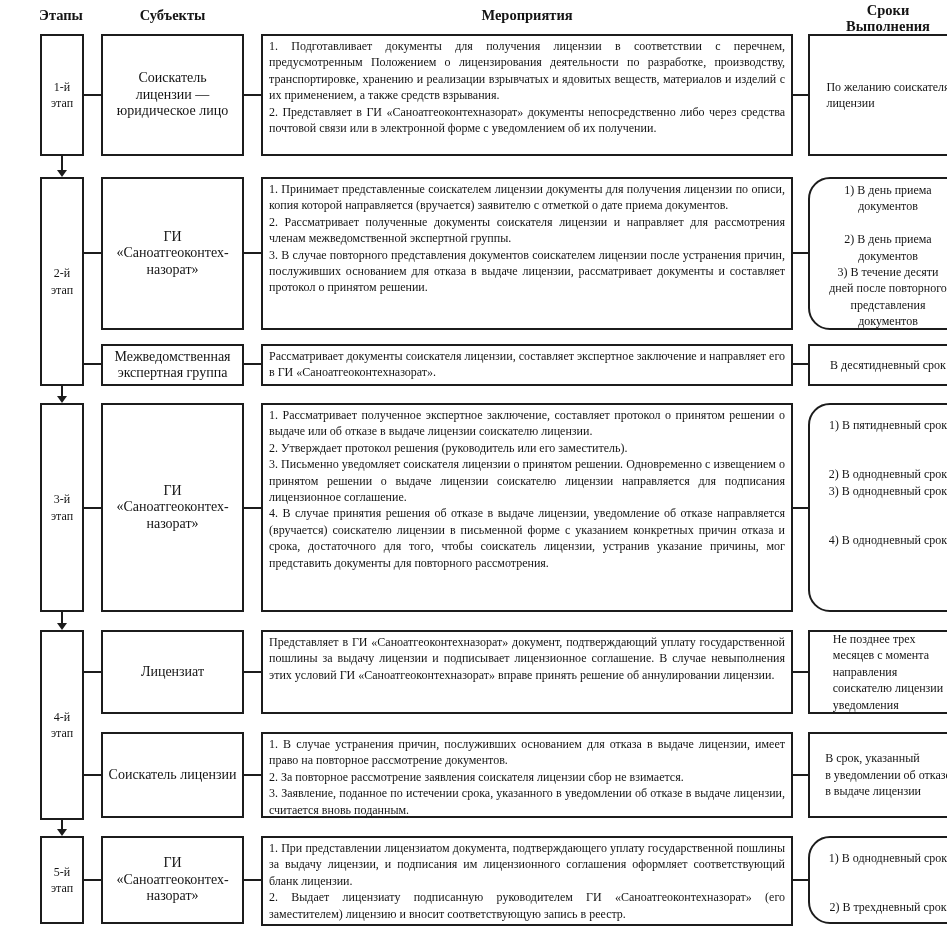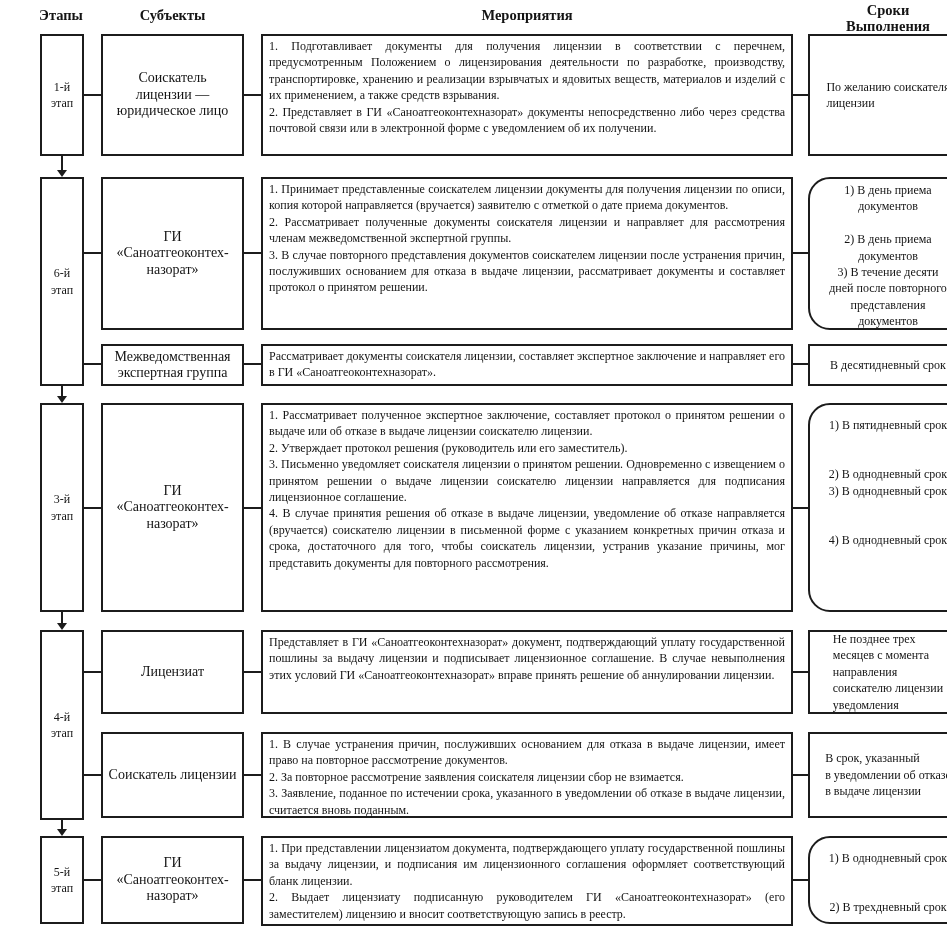--- a/index.html
+++ b/index.html
@@ -86,21 +86,21 @@
 юридическое лицо</div>
   <div class="box act" style="left:233px;top:34px;width:532px;height:122px">1. Подготавливает документы для получения лицензии в соответствии с перечнем, предусмотренным Положением о лицензирования деятельности по разработке, производству, транспортировке, хранению и реализации взрывчатых и ядовитых веществ, материалов и изделий с их применением, а также средств взрывания.
 2. Представляет в ГИ «Саноатгеоконтехназорат» документы непосредственно либо через средства почтовой связи или в электронной форме с уведомлением об их получении.</div>
   <div class="box dl-c" style="left:780px;top:34px;width:160px;height:122px">По желанию соискателя
 лицензии</div>
   <div class="hline" style="left:56px;top:94px;width:17px"></div>
   <div class="hline" style="left:216px;top:94px;width:17px"></div>
   <div class="hline" style="left:765px;top:94px;width:15px"></div>
   <div class="varrow" style="left:29px;top:156px;height:21px"></div>
 
-  <div class="box stage" style="left:12px;top:177px;width:44px;height:209px">6-й
+  <div class="box stage" style="left:12px;top:177px;width:44px;height:209px">2-й
 этап</div>
   <div class="box subj" style="left:73px;top:177px;width:143px;height:153px">ГИ
 «Саноатгеоконтех-
 назорат»</div>
   <div class="box act" style="left:233px;top:177px;width:532px;height:153px">1. Принимает представленные соискателем лицензии документы для получения лицензии по описи, копия которой направляется (вручается) заявителю с отметкой о дате приема документов.
 2. Рассматривает полученные документы соискателя лицензии и направляет для рассмотрения членам межведомственной экспертной группы.
 3. В случае повторного представления документов соискателем лицензии после устранения причин, послуживших основанием для отказа в выдаче лицензии, рассматривает документы и составляет протокол о принятом решении.</div>
   <div class="box dl-t" style="left:780px;top:177px;width:160px;height:153px">1)  В день приема
 документов
 

